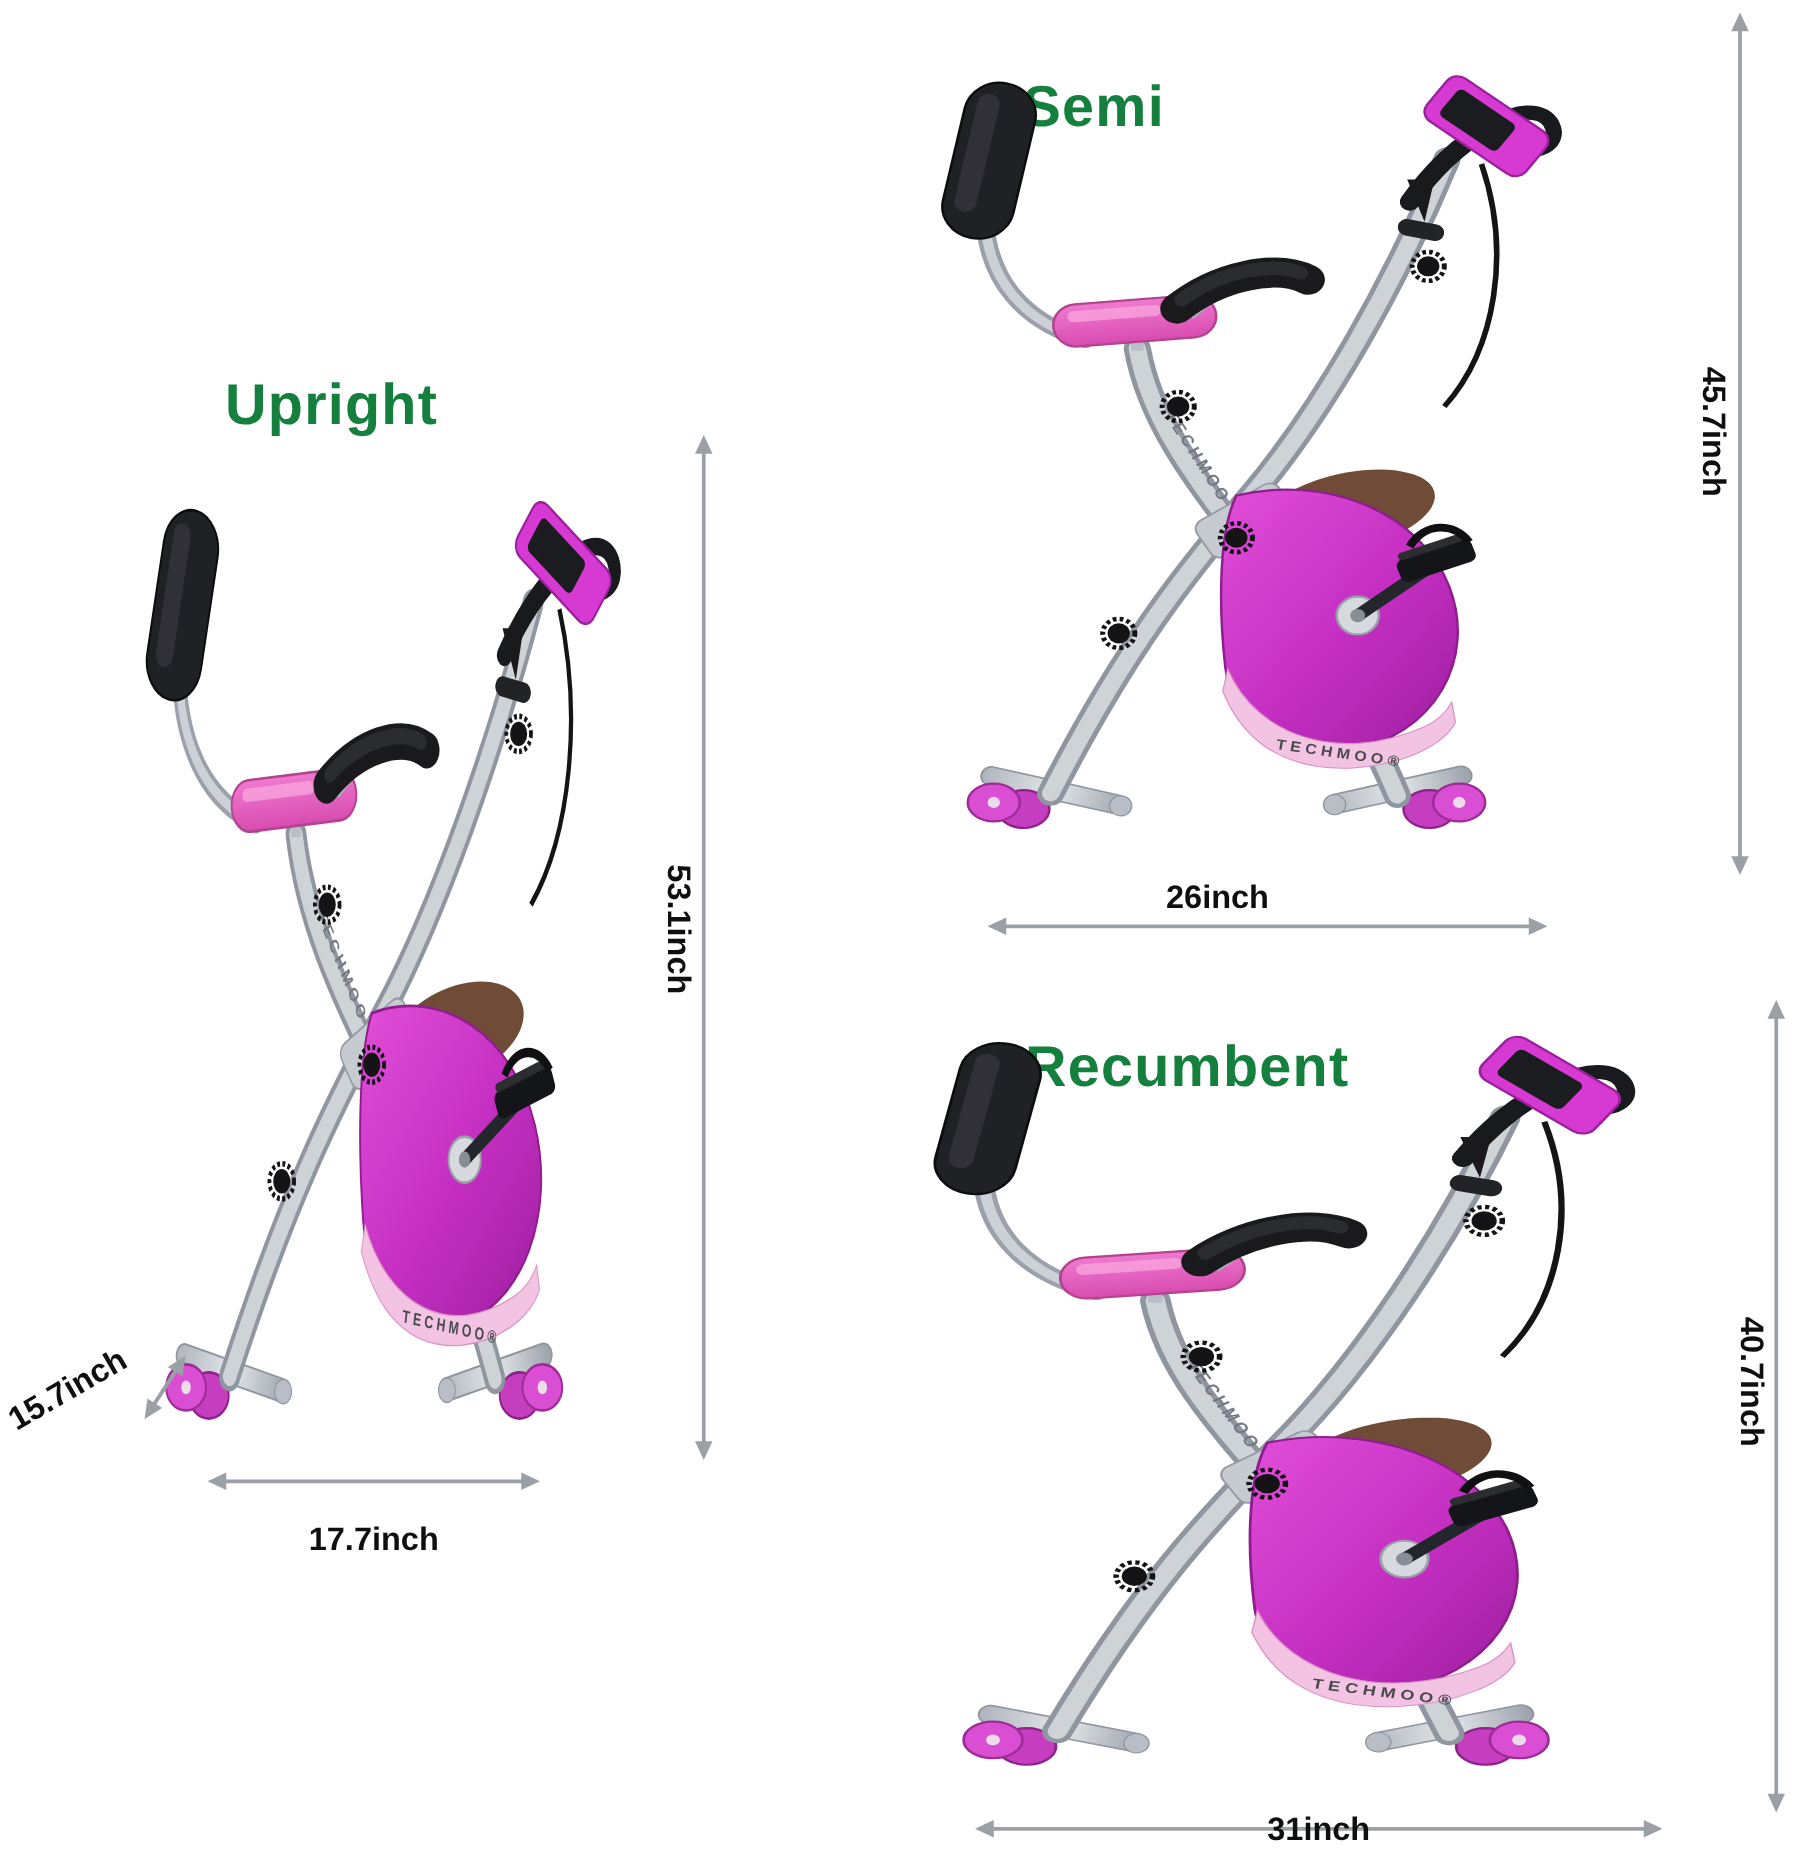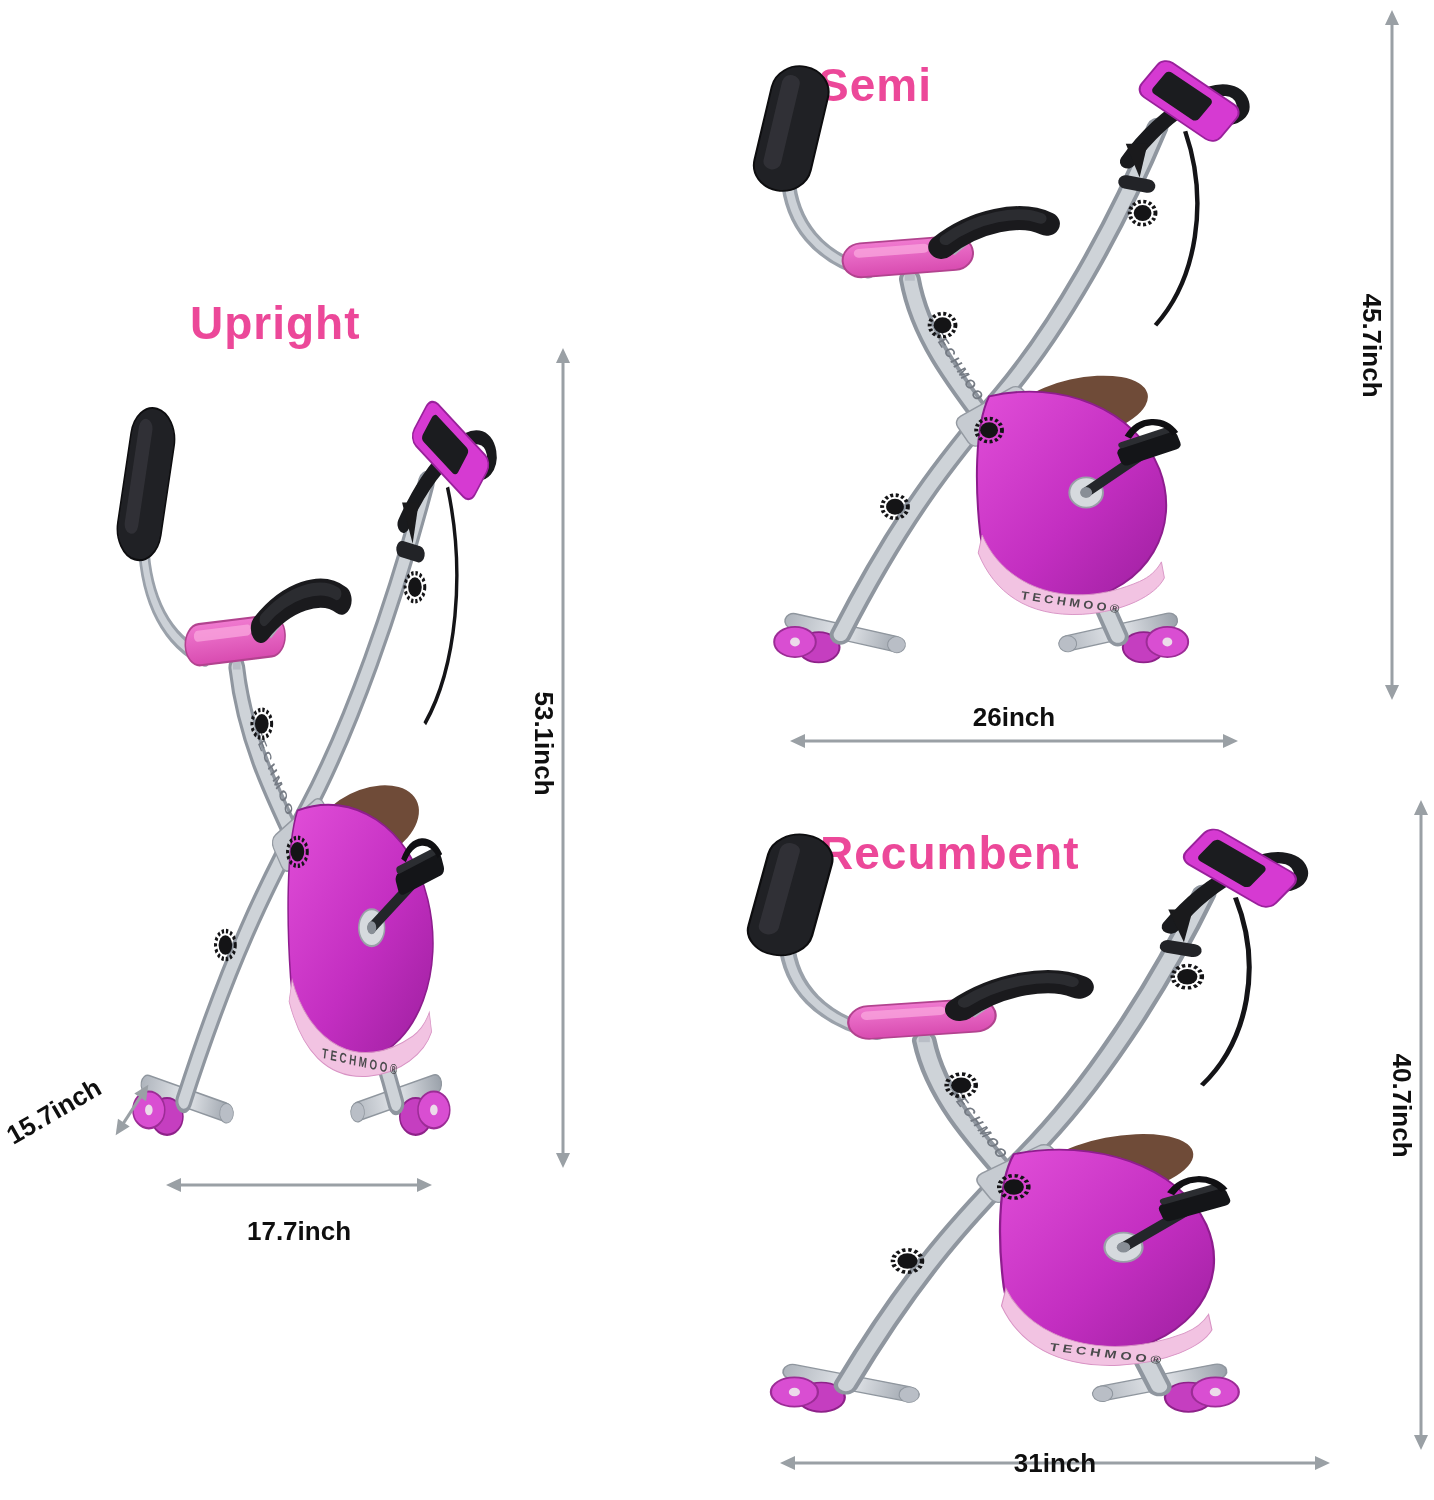--- a/index.html
+++ b/index.html
@@ -4,21 +4,21 @@
 <style>
   * { margin:0; padding:0; box-sizing:border-box; }
   html,body { background:#ffffff; }
   body { font-family:"Liberation Sans", sans-serif; color:#0f0f0f; }
   .canvas {
     position:relative; width:1434px; height:1500px;
     background:#ffffff; overflow:hidden;
   }
   .view-title {
     position:absolute; font-size:46px; font-weight:700;
-    color:#ec4899; letter-spacing:1px; white-space:nowrap;
+    color:#15803d; letter-spacing:1px; white-space:nowrap;
   }
   .dim-label {
     position:absolute; font-size:26px; font-weight:700;
     color:#0f0f0f; text-align:center; white-space:nowrap;
   }
   svg.arrow { position:absolute; overflow:visible; }
   svg.bike  { position:absolute; }
   .arrow line   { stroke:#9aa0a5; stroke-width:3; }
   .arrow polygon{ fill:#9aa0a5; }
 </style>
@@ -139,21 +139,21 @@
           <circle cx="253" cy="352" r="9"></circle>
             <circle cx="253" cy="352" r="13" fill="none" stroke="#141416" stroke-width="4" stroke-dasharray="3 2.6"></circle>
           <circle cx="455" cy="226" r="9"></circle>
             <circle cx="455" cy="226" r="13" fill="none" stroke="#141416" stroke-width="4" stroke-dasharray="3 2.6"></circle>
         </g>
       </symbol>
     </defs>
   </svg>
 
   <section>
-    <h2 class="view-title" style="left:190px; top:296px">Upright</h2>
+    <h2 class="view-title" style="left:180px; top:296px">Upright</h2>
 
     <svg class="bike" style="left:70px; top:342px" width="470" height="846" viewBox="0 0 620 780" preserveAspectRatio="none">
       <use href="#bike-symbol"></use>
     </svg>
 
     <svg class="arrow" style="left:550px; top:346px" width="26" height="824">
       <polygon points="13,2 6,17 20,17"></polygon>
       <line x1="13" y1="16" x2="13" y2="808"></line>
       <polygon points="13,822 6,807 20,807"></polygon>
     </svg>
@@ -188,21 +188,21 @@
       <line x1="13" y1="16" x2="13" y2="678"></line>
       <polygon points="13,692 6,677 20,677"></polygon>
     </svg>
     <div class="dim-label" style="left:1316px; top:330px; width:110px; transform:rotate(90deg)">45.7inch</div>
 
     <svg class="arrow" style="left:788px; top:728px" width="452" height="26">
       <polygon points="2,13 17,6 17,20"></polygon>
       <line x1="16" y1="13" x2="436" y2="13"></line>
       <polygon points="450,13 435,6 435,20"></polygon>
     </svg>
-    <div class="dim-label" style="left:788px; top:702px; width:452px">26inch</div>
+    <div class="dim-label" style="left:748px; top:702px; width:452px">26inch</div>
   </section>
 
   <section>
     <h2 class="view-title" style="left:820px; top:826px">Recumbent</h2>
 
     <svg class="bike" style="left:678px; top:782px" width="694" height="672" viewBox="0 0 620 780" preserveAspectRatio="none">
       <use href="#bike-symbol"></use>
     </svg>
 
     <svg class="arrow" style="left:1408px; top:798px" width="26" height="654">

